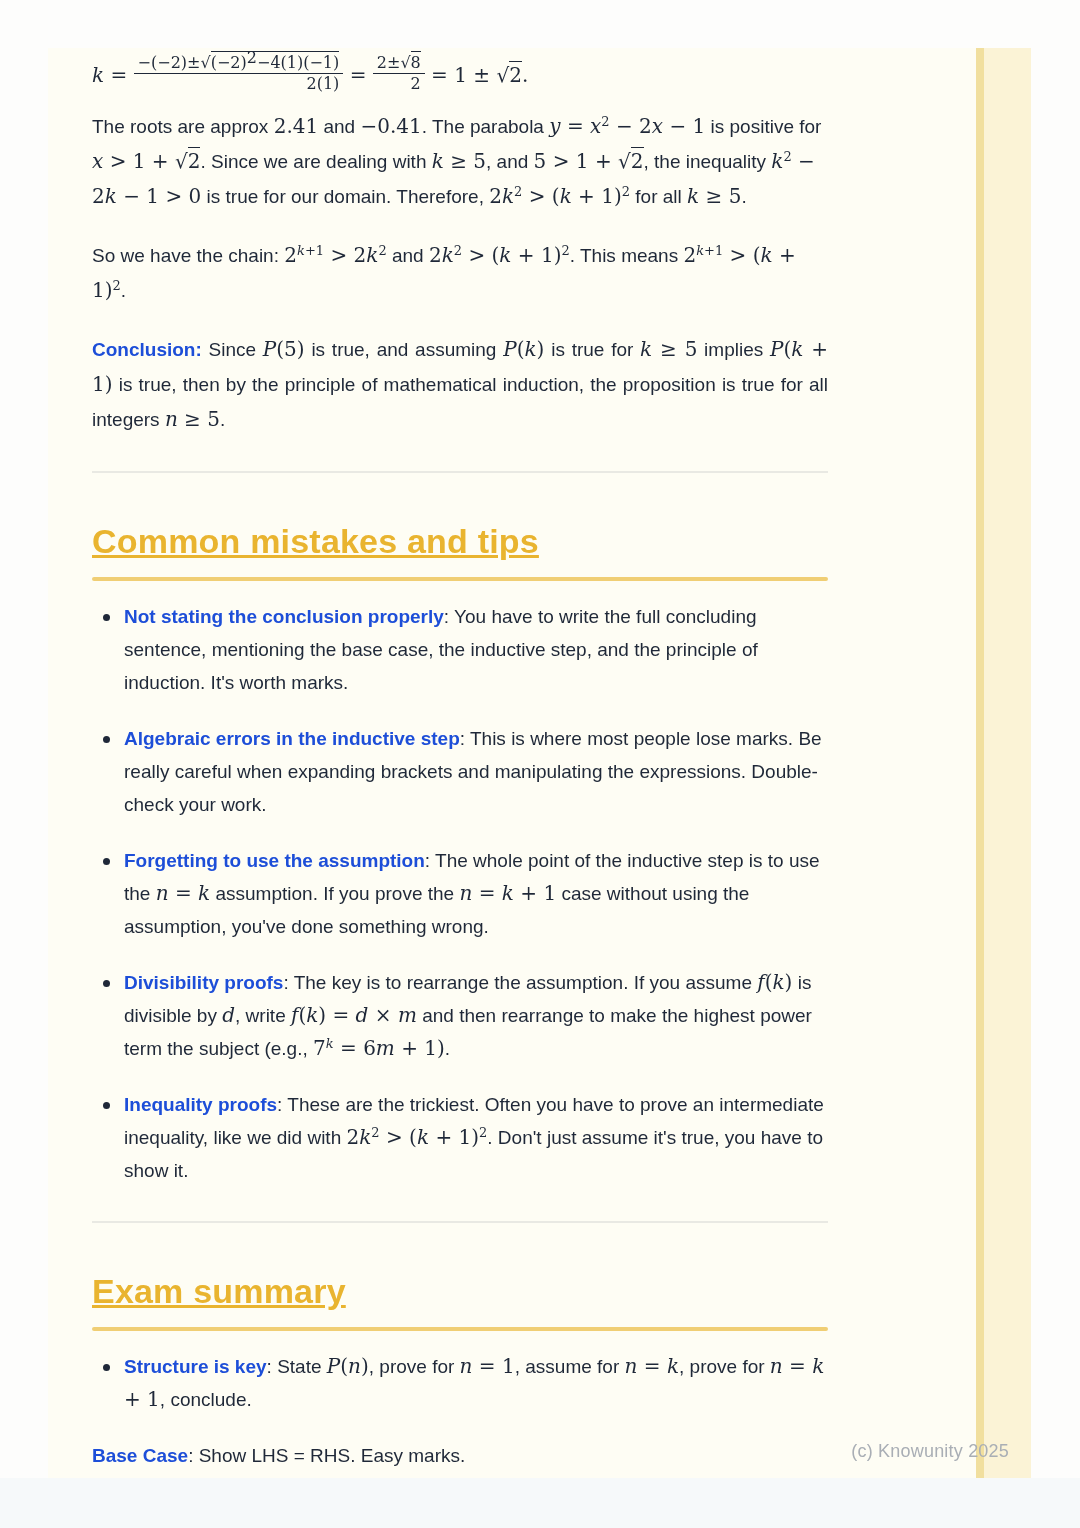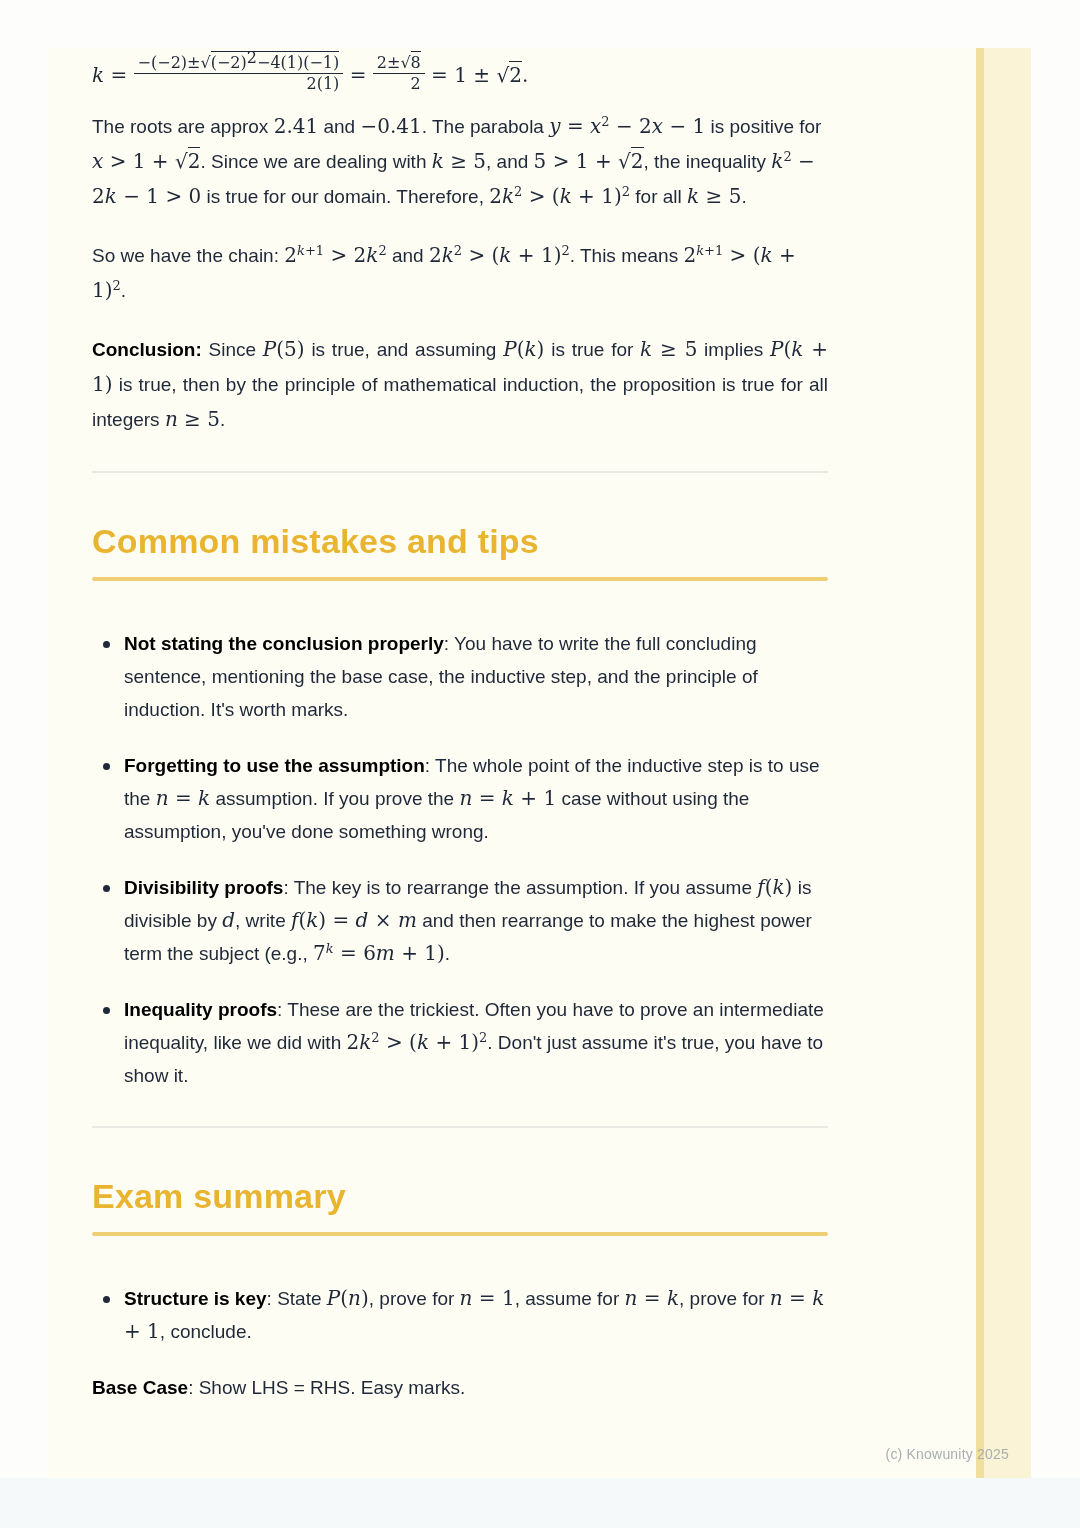--- a/index.html
+++ b/index.html
@@ -23,42 +23,42 @@
     position:absolute;left:44px;top:0;width:736px;
     font-size:19px;line-height:35px;
   }
   p.para{margin:0 0 24px}
   p.just{text-align:justify}
   .formula{margin:8px 0 12px;font-size:20px;font-family:"DejaVu Serif",serif}
   .sm{font-family:"DejaVu Serif",serif;font-size:20px}
   .si{font-family:"DejaVu Serif",serif;font-style:italic;font-size:20px}
   .sup{font-size:13px;vertical-align:7px;line-height:0}
   .ov{border-top:1.5px solid currentColor;padding-top:1px}
-  .b{font-weight:700;color:#000000}
+  .b{font-weight:700;color:#1d4ed8}
   .frac{
     display:inline-block;vertical-align:middle;text-align:right;
     font-size:16px;line-height:1.25;transform:translateY(-3px);
   }
   .frac .num{padding:0 4px;border-bottom:1.5px solid currentColor}
   .frac .den{padding:0 4px}
   .frac .sup{font-size:11px;vertical-align:5px}
   .frac .sm,.frac .si{font-size:inherit}
   .divider{height:2px;background:#E9E9E3;margin:34px 0 0;border:none}
   .h2{
     font-size:34px;line-height:40px;font-weight:700;color:#E9B42F;
-    margin:48px 0 0;letter-spacing:.2px;
+    margin:48px 0 0;letter-spacing:.2px;text-decoration:underline;
   }
   .rule{height:4px;background:#F0CE74;border-radius:2px;margin-top:16px}
-  .bullets{margin-top:46px}
+  .bullets{margin-top:19px}
   .bullet{display:flex;margin-bottom:23px;line-height:33px}
   .dot{width:7px;height:7px;border-radius:50%;background:#1F2838;margin:14px 14px 0 11px;flex:none}
   .btext{flex:1}
   .footer{
     position:absolute;right:22px;bottom:16px;z-index:2;
-    font-size:14px;color:#A9AEB5;letter-spacing:.2px;
+    font-size:18px;color:#A9AEB5;letter-spacing:.2px;
   }
 </style>
 </head>
 <body>
 
 <div class="card">
   <div class="accent-strip"></div>
 
   <div class="content">
 
@@ -71,20 +71,24 @@
     <p class="para just"><span class="b">Conclusion:</span><span> Since </span><span class="si">P</span><span class="sm">(5)</span><span> is true, and assuming </span><span class="si">P</span><span class="sm">(</span><span class="si">k</span><span class="sm">)</span><span> is true for </span><span class="si">k</span><span class="sm"> ≥ 5</span><span> implies </span><span class="si">P</span><span class="sm">(</span><span class="si">k</span><span class="sm"> + 1)</span><span> is true, then by the principle of mathematical induction, the proposition is true for all integers </span><span class="si">n</span><span class="sm"> ≥ 5</span><span>.</span></p>
 
     <section>
       <hr class="divider">
       <h2 class="h2">Common mistakes and tips</h2>
       <div class="rule"></div>
       <div class="bullets">
           <div class="bullet">
             <span class="dot"></span>
             <div class="btext"><span class="b">Not stating the conclusion properly</span><span>: You have to write the full concluding sentence, mentioning the base case, the inductive step, and the principle of induction. It's worth marks.</span></div>
+          </div>
+          <div class="bullet">
+            <span class="dot"></span>
+            <div class="btext"><span class="b">Algebraic errors in the inductive step</span><span>: This is where most people lose marks. Be really careful when expanding brackets and manipulating the expressions. Double-check your work.</span></div>
           </div>
           <div class="bullet">
             <span class="dot"></span>
             <div class="btext"><span class="b">Forgetting to use the assumption</span><span>: The whole point of the inductive step is to use the </span><span class="si">n</span><span class="sm"> = </span><span class="si">k</span><span> assumption. If you prove the </span><span class="si">n</span><span class="sm"> = </span><span class="si">k</span><span class="sm"> + 1</span><span> case without using the assumption, you've done something wrong.</span></div>
           </div>
           <div class="bullet">
             <span class="dot"></span>
             <div class="btext"><span class="b">Divisibility proofs</span><span>: The key is to rearrange the assumption. If you assume </span><span class="si">f</span><span class="sm">(</span><span class="si">k</span><span class="sm">)</span><span> is divisible by </span><span class="si">d</span><span>, write </span><span class="si">f</span><span class="sm">(</span><span class="si">k</span><span class="sm">) = </span><span class="si">d</span><span class="sm"> × </span><span class="si">m</span><span> and then rearrange to make the highest power term the subject (e.g., </span><span class="sm">7</span><span class="si sup">k</span><span class="sm"> = 6</span><span class="si">m</span><span class="sm"> + 1)</span><span>.</span></div>
           </div>
           <div class="bullet">

